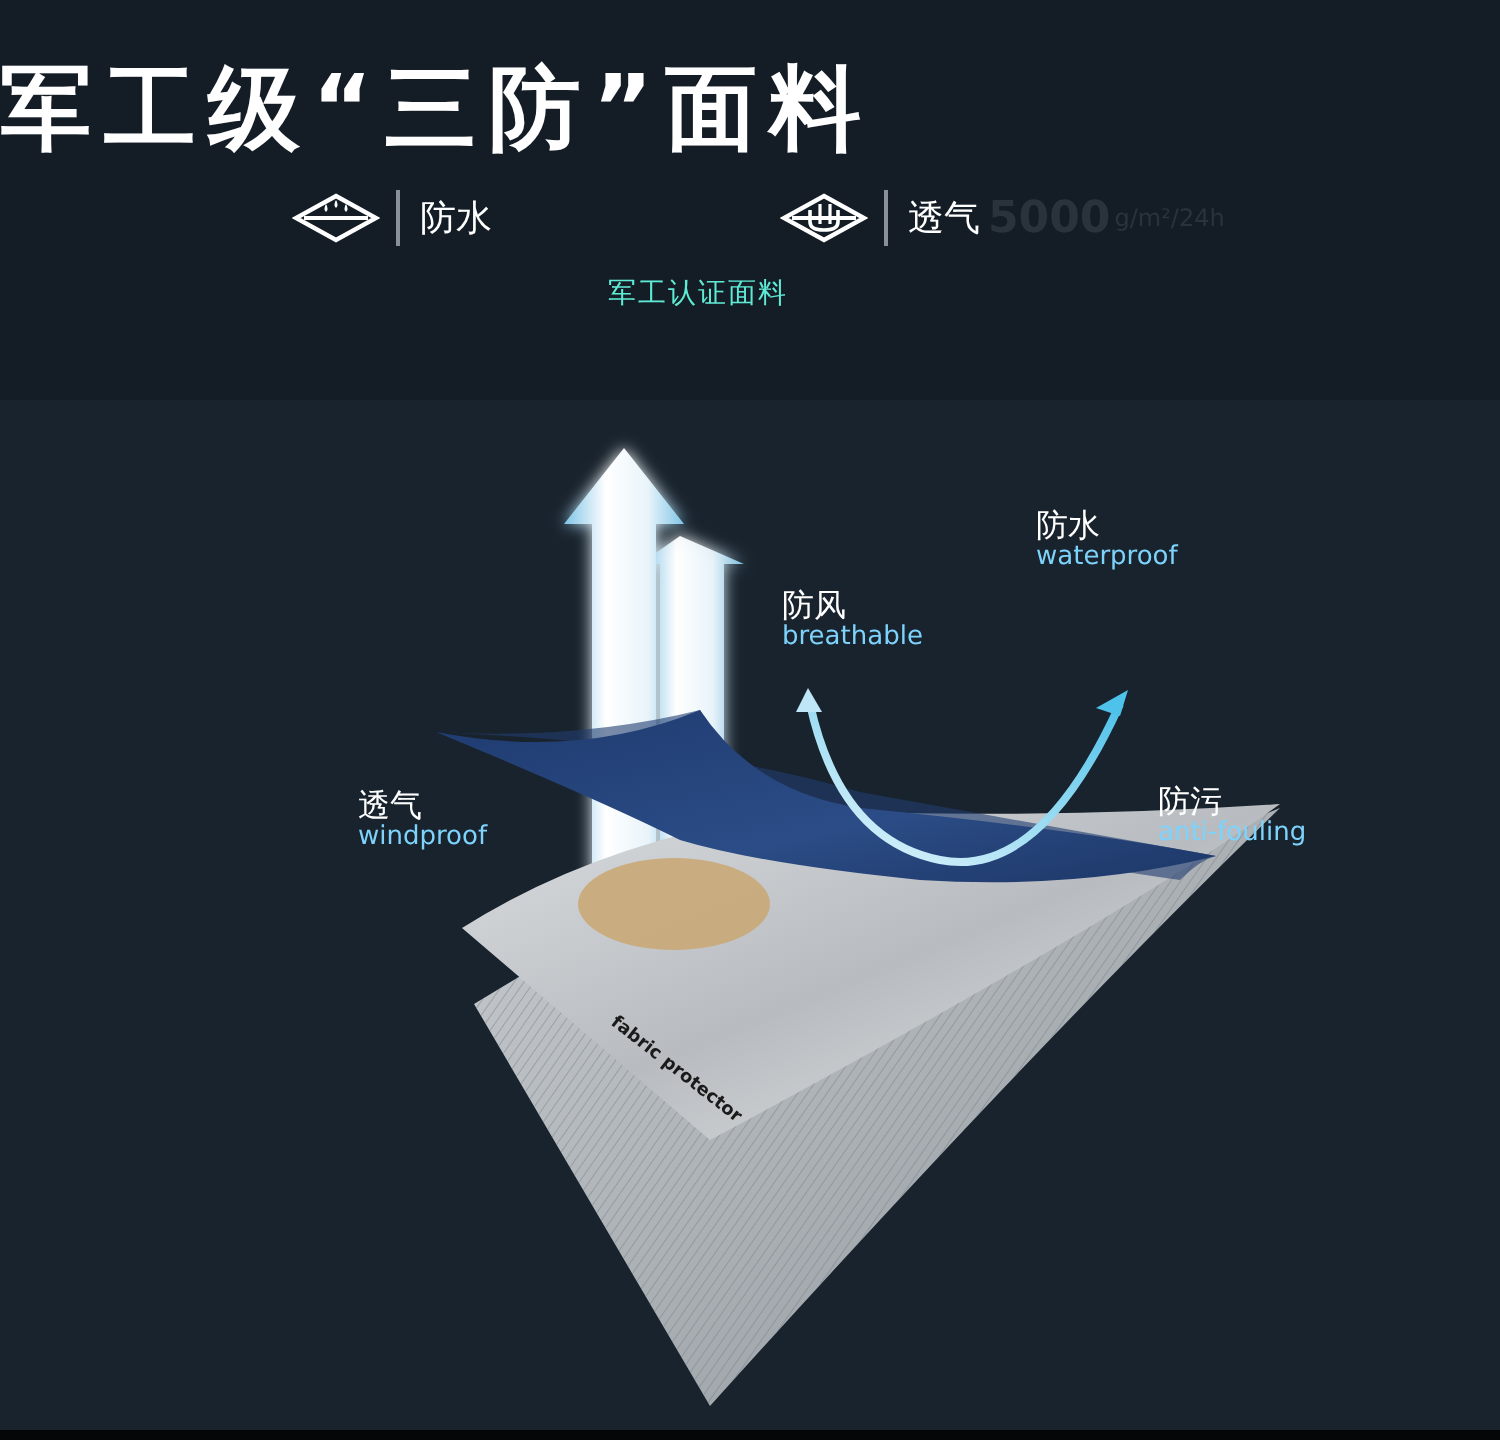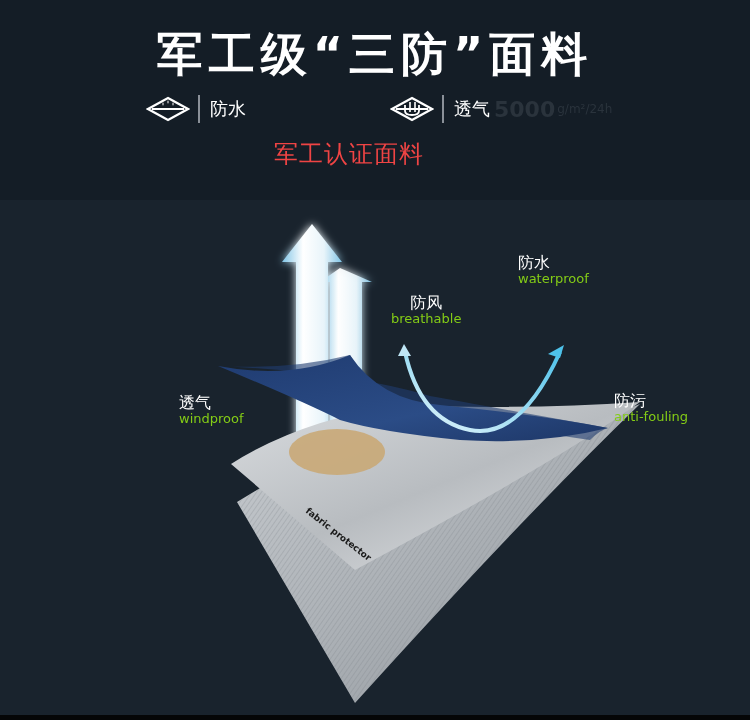--- a/index.html
+++ b/index.html
@@ -2,36 +2,36 @@
 <html><head>
 <meta charset="utf-8">
 <style>
   * { margin: 0; padding: 0; box-sizing: border-box; }
   html, body { width: 750px; height: 720px; overflow: hidden; background: #141d26; }
   body { font-family: "DejaVu Sans", "Liberation Sans", sans-serif; position: relative; }
   .top { position: absolute; left: 0; top: 0; width: 750px; height: 200px; background: #141d26; }
   .bottom { position: absolute; left: 0; top: 200px; width: 750px; height: 515px; background: #19232d; }
   .footer-strip { position: absolute; left: 0; top: 715px; width: 750px; height: 5px; background: #050607; }
 
-  .title { position: absolute; top: 24px; left: 0; width: 750px; text-align: center;
+  .title { position: absolute; top: 24px; left: 0; width: 750px; 
            color: #ffffff; font-size: 46px; font-weight: bold; letter-spacing: 6px; }
 
   .feat { position: absolute; top: 92px; height: 34px; display: flex; align-items: center; }
   .feat .icon { width: 44px; height: 26px; }
   .feat .sep { width: 2px; height: 28px; background: #8a9098; margin: 0 10px 0 8px; }
   .feat .label { color: #ffffff; font-size: 18px; }
   .feat .ghost { color: #2a333c; font-size: 22px; font-weight: bold; margin-left: 4px; }
   .feat .ghost-unit { color: #2a333c; font-size: 12px; margin-left: 2px; }
 
   .subtitle { position: absolute; top: 138px; left: 0; width: 698px; text-align: center;
-              color: #ef4444; font-size: 24px; letter-spacing: 1px; }
+              color: #5eead4; font-size: 14px; letter-spacing: 1px; }
 
   .callout { position: absolute; line-height: 1.15; }
   .callout .cn { color: #ffffff; font-size: 16px; display: block; }
-  .callout .en { color: #84cc16; font-size: 13px; display: block; }
+  .callout .en { color: #7dd3fc; font-size: 13px; display: block; }
 
   svg.art { position: absolute; left: 0; top: 200px; }
 </style>
 </head>
 <body>
 
 <div class="top"></div>
 <div class="bottom"></div>
 <div class="footer-strip"></div>
 
@@ -121,24 +121,24 @@
 
   <path d="M405,352 Q420,420 470,430 Q520,440 560,352" fill="none" stroke="url(#curveGrad)" stroke-width="4"></path>
   <polygon points="404,344 398,356 411,356" fill="#bfe6f6"></polygon>
   <polygon points="548,354 564,345 560,358" fill="#4ec2ea"></polygon>
 </svg>
 
 <div class="callout" style="left:179px; top:394px;">
   <span class="cn">透气</span>
   <span class="en">windproof</span>
 </div>
-<div class="callout" style="left:391px; top:294px;text-align:center;">
+<div class="callout" style="left:391px; top:294px;">
   <span class="cn">防风</span>
   <span class="en">breathable</span>
 </div>
 <div class="callout" style="left:518px; top:254px;">
   <span class="cn">防水</span>
   <span class="en">waterproof</span>
 </div>
-<div class="callout" style="left:614px; top:392px;">
+<div class="callout" style="left:579px; top:392px;">
   <span class="cn">防污</span>
   <span class="en">anti-fouling</span>
 </div>
 
 </body></html>

